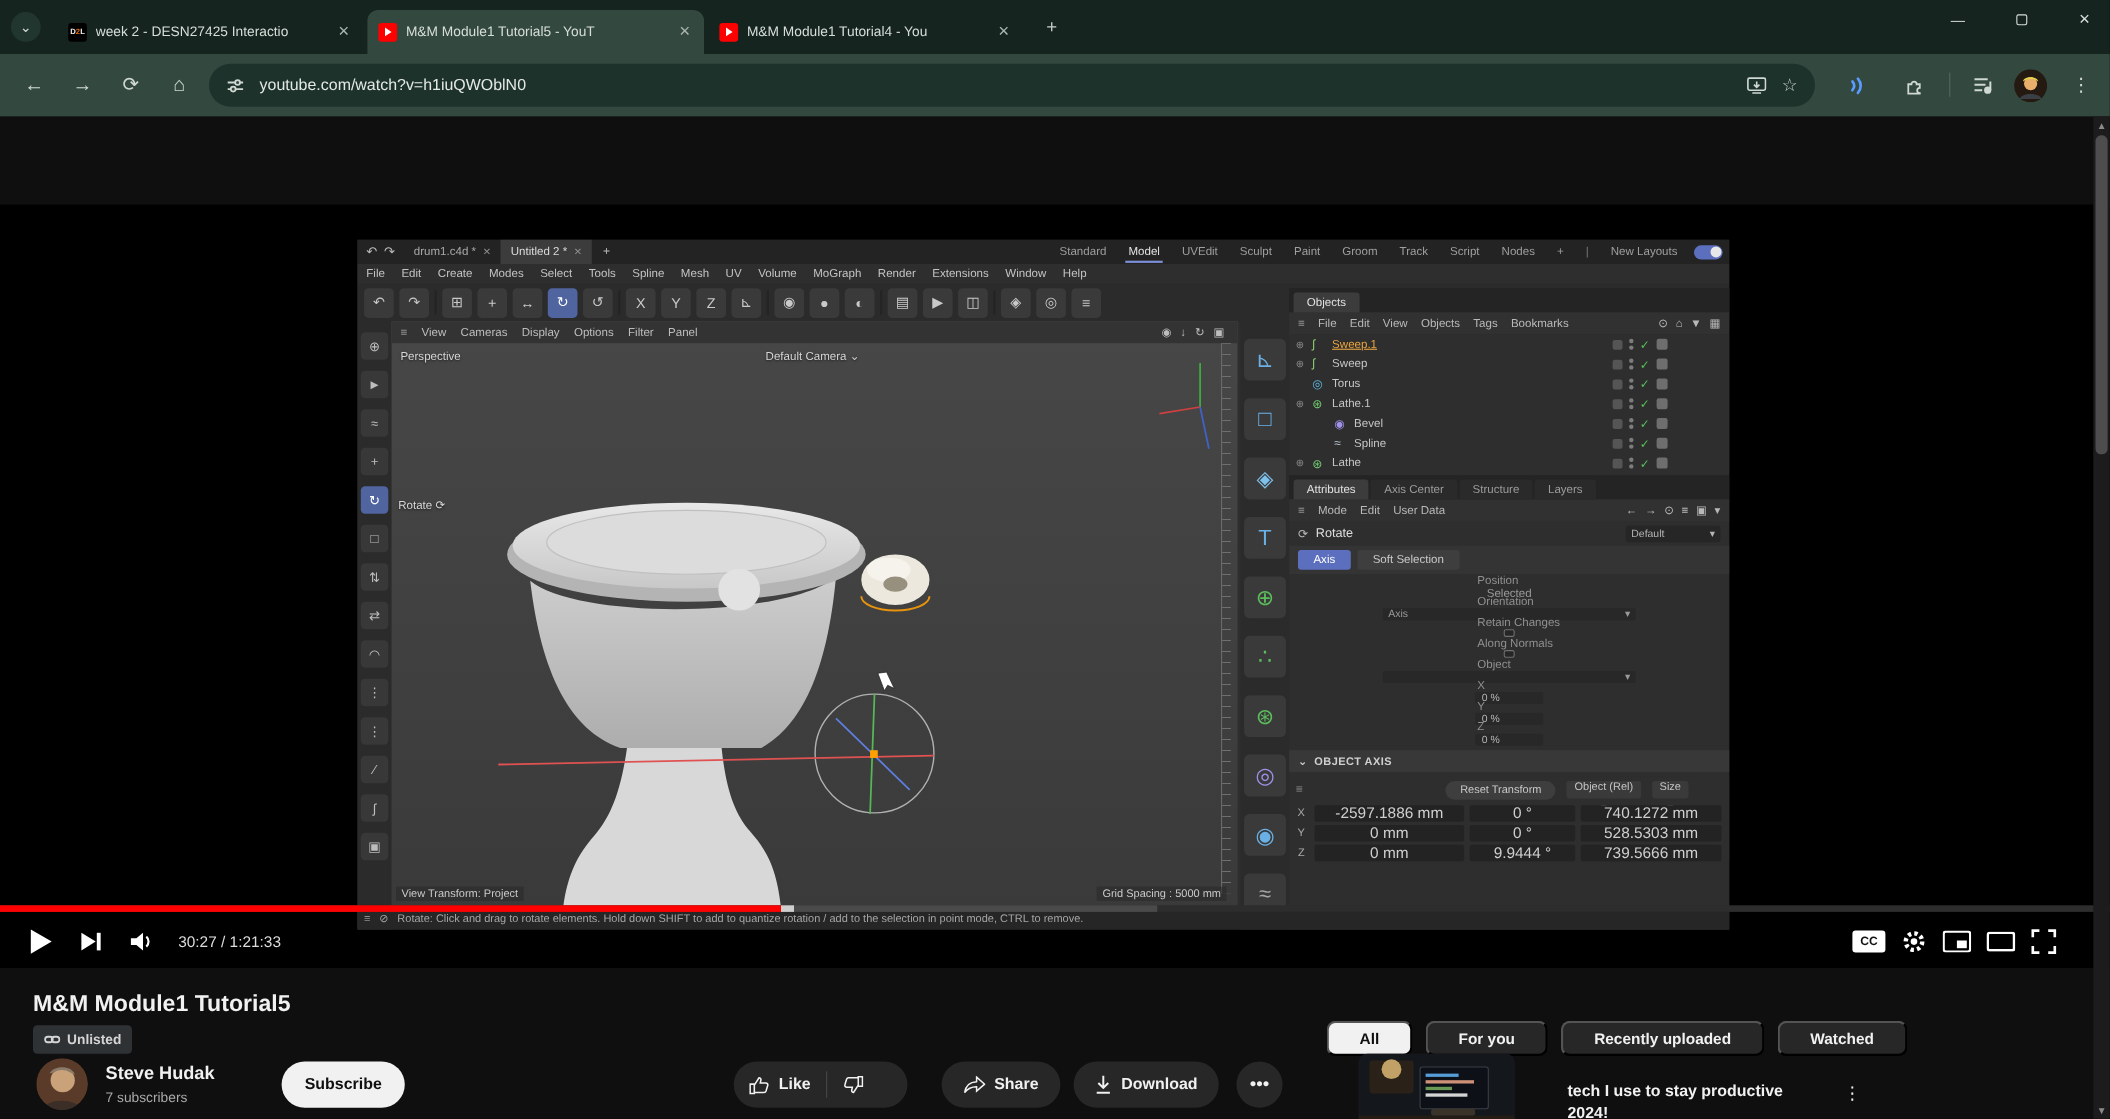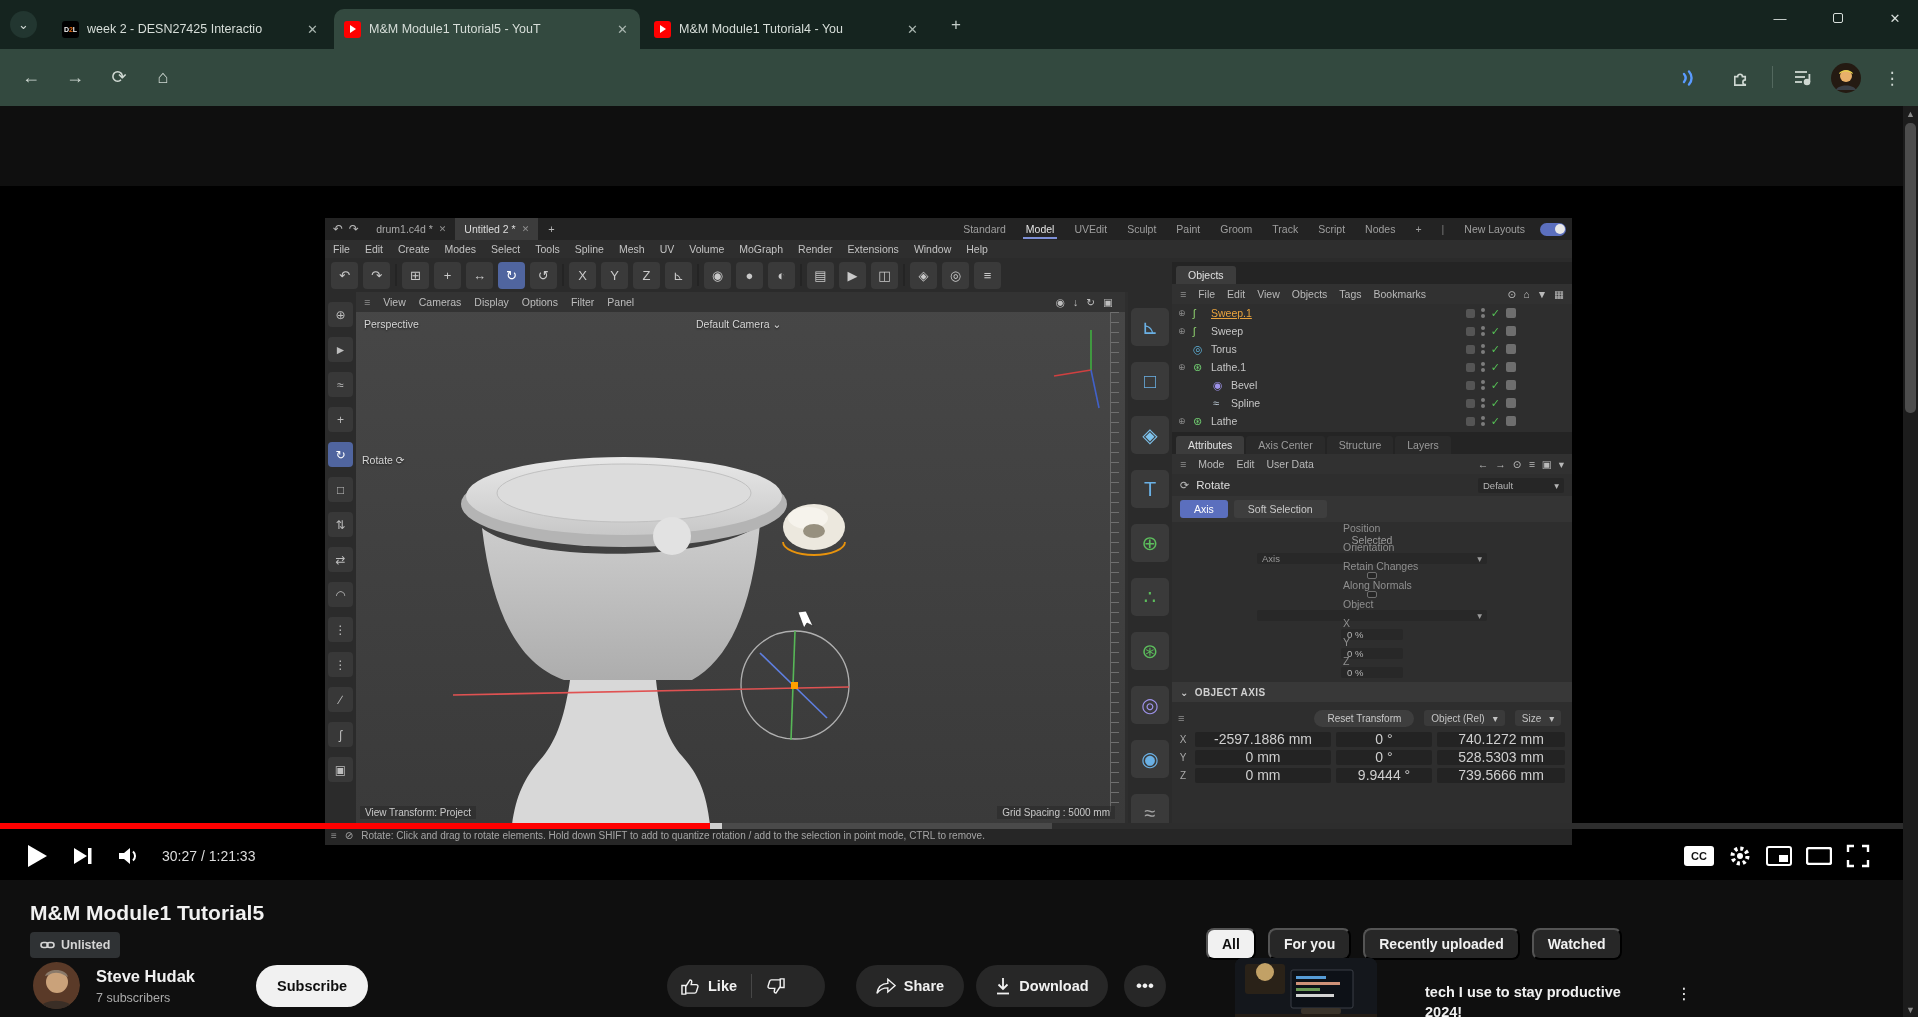--- a/index.html
+++ b/index.html
@@ -149,21 +149,21 @@
     display:flex; align-items:center; padding-left:6px; }
   .aslider { width:150px; height:2px; margin-left:12px; background:linear-gradient(to right,#5b78c8,#16203a); border-radius:1px; }
   .asect { height:20px; display:flex; align-items:center; gap:6px; padding-left:8px; background:#383838;
     color:#d0d0d0; font-size:10px; font-weight:bold; letter-spacing:.4px; margin-top:8px; }
 
   .coords { margin-top:4px; background:#2e2e2e; }
   .coords-hdr { height:24px; display:flex; align-items:center; gap:10px; padding:0 6px; }
   .rstbtn { height:17px; padding:0 13px; background:#3e3e3e; border-radius:9px; color:#c9c9c9; font-size:10px;
     display:flex; align-items:center; margin-left:120px; }
   .cdrop { height:16px; background:#3a3a3a; border-radius:3px; color:#c3c3c3; font-size:10px;
-    display:flex; align-items:center; gap:8px; padding:0 7px; }
+    display:flex; align-items:center; gap:8px; padding:0 7px;flex-direction:column; }
   .coord-row { height:18px; display:flex; align-items:center; gap:5px; padding:0 4px; }
   .coord-row .axis { width:14px; color:#a9a9a9; font-size:10px; text-align:center; }
   .coord-row .cval { background:#232323; border-radius:2px; height:15px; color:#cfcfcf; font-size:14px;
     display:flex; align-items:center; justify-content:center; }
   .cv1 { width:136px; } .cv2 { width:96px; } .cv3 { width:128px; }
 
   #c4dstatus { position:absolute; left:0; top:607px; width:1247px; height:20px; background:#262626;
     display:flex; align-items:center; gap:8px; padding-left:6px; color:#a5a5a5; font-size:10px; }
 
   
@@ -188,21 +188,21 @@
   #chsubs { position:absolute; left:96px; top:111px; color:#aaa; font-size:12.5px; }
   #subscribe { position:absolute; left:256px; top:85px; height:42px; padding:0 21px; background:#f1f1f1;
     border-radius:21px; color:#0f0f0f; font-size:14.5px; font-weight:bold; display:flex; align-items:center; }
   .actpill { position:absolute; top:85px; height:42px; background:#272727; border-radius:21px;
     display:flex; align-items:center; color:#f1f1f1; font-size:14.5px; font-weight:bold; }
   .actdiv { width:1px; height:24px; background:#474747; }
   #morebtn { position:absolute; left:1124px; top:85px; width:42px; height:42px; background:#272727;
     border-radius:50%; color:#f1f1f1; display:flex; align-items:center; justify-content:center; font-size:17px; }
 
   #chips { position:absolute; left:1206px; top:48px; display:flex; gap:12px; }
-  .chip { height:32px; padding:0 14px; background:#272727; border-radius:8px; color:#f1f1f1;
+  .chip { height:32px; padding:0 28px; background:#272727; border-radius:8px; color:#f1f1f1;
     font-size:14px; font-weight:bold; display:flex; align-items:center; white-space:nowrap; }
   .chip.active { background:#f1f1f1; color:#0f0f0f; }
   #recthumb { position:absolute; left:1235px; top:78px; width:142px; height:80px; border-radius:8px; overflow:hidden; background:#1a1d22; }
   #rectitle { position:absolute; left:1425px; top:102px; width:240px; color:#f1f1f1; font-size:14.5px; font-weight:bold; line-height:20px; }
   #recdots { position:absolute; left:1676px; top:104px; color:#f1f1f1; font-size:16px; }
 
   
   #scrollbar { position:absolute; left:1903px; top:106px; width:15px; height:911px; background:#1c1c1c; }
   #scrollbar .arr { position:absolute; left:0; width:15px; height:15px; color:#8a8a8a; font-size:9px;
     display:flex; align-items:center; justify-content:center; }
@@ -239,20 +239,41 @@
     </div>
   <div class="winctl" style="left:1872px;">✕</div>
 </div>
 
 <div id="btoolbar">
   <div class="navic" style="left:14px;">←</div>
   <div class="navic" style="left:58px;">→</div>
   <div class="navic" style="left:102px;">⟳</div>
   <div class="navic" style="left:146px;">⌂</div>
 
+  <div id="urlpill">
+    <span class="tune">
+      <svg width="16" height="16" viewBox="0 0 16 16">
+          <g stroke="#cfd8d2" stroke-width="1.6" fill="none">
+        <line x1="1" y1="5" x2="15" y2="5"></line>
+            <circle cx="10" cy="5" r="2.2" fill="#33493f"></circle>
+        <line x1="1" y1="11" x2="15" y2="11"></line>
+            <circle cx="6" cy="11" r="2.2" fill="#33493f"></circle>
+          </g>
+        </svg>
+    </span>
+    <span class="urltext">youtube.com/watch?v=h1iuQWOblN0</span>
+    <span class="pillic">
+      <svg width="18" height="16" viewBox="0 0 18 16">
+          <rect x="1" y="1" width="16" height="11" rx="1.5" fill="none" stroke="#cfd8d2" stroke-width="1.5"></rect>
+          <path d="M9 4v5M6.5 7L9 9.5 11.5 7" stroke="#cfd8d2" stroke-width="1.5" fill="none"></path>
+          <line x1="5" y1="14.5" x2="13" y2="14.5" stroke="#cfd8d2" stroke-width="1.5"></line>
+        </svg>
+    </span>
+    <span class="pillic" style="margin-right:8px;">☆</span>
+  </div>
 
   <div class="rawic" style="left:1672px;">
     <svg width="20" height="20" viewBox="0 0 20 20" fill="none" stroke="#5a9bff" stroke-width="2.4" stroke-linecap="round">
       <path d="M6 6c2 2.4 2 5.6 0 8"></path>
         <path d="M11 3.5c3.4 3.8 3.4 9.2 0 13"></path>
       </svg>
   </div>
   <div class="rawic" style="left:1724px;">
     <svg width="19" height="19" viewBox="0 0 20 20" fill="none" stroke="#cfd8d2" stroke-width="1.7">
       <path d="M4 8h3a2.5 2.5 0 1 1 5 0h3v3.5a2.5 2.5 0 1 0 0 5V17H4z"></path>

